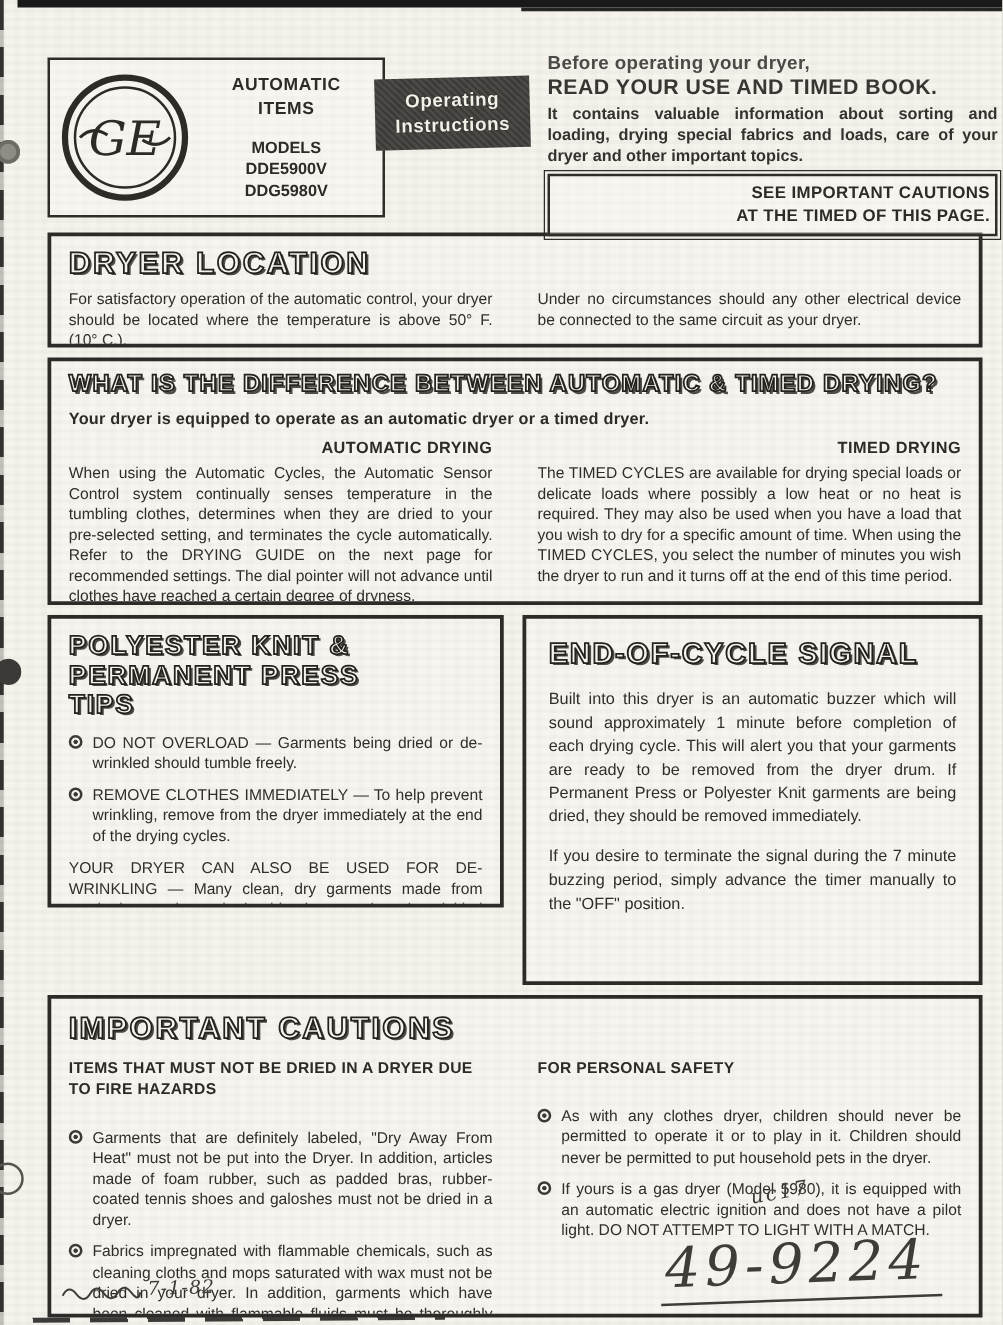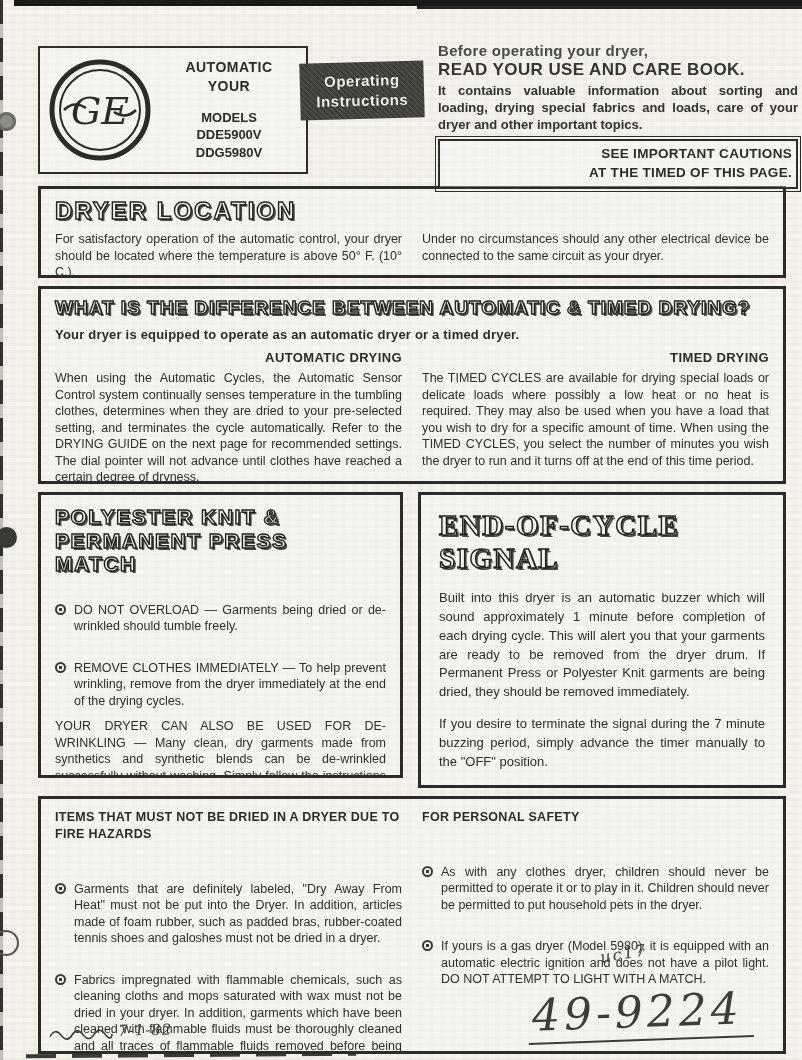--- a/index.html
+++ b/index.html
@@ -50,43 +50,43 @@
     letter-spacing:0.3px; background:rgba(255,255,255,0.3); }
 
   
   .section{ border:3px solid #2c2b28; background:rgba(255,255,255,0.18); padding:8px 14px; overflow:hidden; }
   .hollow{
     font-weight:800; letter-spacing:2px; color:#f5f3ec;
     -webkit-text-stroke:1.4px #23221f;
     text-shadow:2px 2px 0 rgba(35,34,31,0.8);
   }
   .bt{ font-size:12.5px; line-height:1.32; color:#2f2e2b; text-align:justify; }
-  .two-col{ display:flex; gap:20px; }
+  .two-col{ display:flex; gap:36px; }
   .col{ flex:1; min-width:0; }
   .subhead{ text-align:right; font-weight:800; font-size:13px; letter-spacing:0.4px; color:#2c2b28; margin-bottom:5px; }
   .intro-bold{ font-weight:800; font-size:13px; color:#2c2b28; letter-spacing:0.2px; }
 
   #dryer-location{ margin-top:10px; height:92px; }
   #dryer-location .hollow{ font-size:24px; margin-bottom:6px; }
 
   #difference{ margin-top:8px; height:198px; }
   #difference .hollow{ font-size:19px; letter-spacing:1px; margin-bottom:8px; }
   #difference .intro-bold{ margin-bottom:8px; }
 
   .mid-row{ margin-top:8px; display:flex; gap:15px; }
-  #polyester{ width:365px; height:286px; padding:10px 14px; }
+  #polyester{ width:365px; height:234px; padding:10px 14px; }
   #polyester .hollow{ font-size:21px; line-height:1.12; letter-spacing:1.5px; }
   #end-of-cycle{ flex:1; height:296px; padding:14px 18px; }
-  #end-of-cycle .hollow{ font-size:29px; letter-spacing:1.5px;font-family:Liberation Serif, serif; }
+  #end-of-cycle .hollow{ font-size:23px; letter-spacing:1.5px; }
   #end-of-cycle .bt{ font-size:13px; line-height:1.45; }
   #end-of-cycle .p1{ margin-top:14px; }
   #end-of-cycle .p2{ margin-top:13px; }
 
   .blist{ display:flex; flex-direction:column; gap:9px; margin-top:10px; }
-  .bullet{ display:flex; gap:8px;margin-top:16px; }
+  .bullet{ display:flex; gap:8px; }
   .bullet-icon{ flex:0 0 auto; width:11px; height:11px; margin-top:2px; border:2.5px solid #3b3a36; border-radius:50%;
     background:radial-gradient(circle, #3b3a36 0 1.5px, transparent 2px); }
   .tips-footer{ margin-top:9px; }
 
   #cautions{ margin-top:8px; height:258px; padding:10px 14px; }
   #cautions .hollow{ font-size:24px; margin-bottom:9px; }
   .col-head{ font-weight:800; font-size:12.5px; letter-spacing:0.3px; color:#2c2b28; line-height:1.35; margin-bottom:22px; }
   #cautions .blist{ margin-top:6px; }
 
   
@@ -117,38 +117,38 @@
         <svg class="ge-logo" width="104" height="104" viewBox="0 0 104 104">
           <circle cx="52" cy="52" r="48" fill="none" stroke="#2c2b28" stroke-width="5"></circle>
           <circle cx="52" cy="52" r="40" fill="none" stroke="#2c2b28" stroke-width="2"></circle>
           <path d="M16 52 q 10 -10 22 -2" fill="none" stroke="#2c2b28" stroke-width="2.5"></path>
           <path d="M88 52 q -10 10 -22 2" fill="none" stroke="#2c2b28" stroke-width="2.5"></path>
           <text x="52" y="66" text-anchor="middle" font-family="DejaVu Serif, serif" font-style="italic" font-size="38" fill="#2c2b28">GE</text>
         </svg>
         <div class="model-panel">
           <div class="product-name">
             <div>AUTOMATIC</div>
-            <div>YOUR</div>
+            <div>ITEMS</div>
           </div>
           <div class="models">
             <div>MODELS</div>
             <div>DDE5900V</div>
             <div>DDG5980V</div>
           </div>
         </div>
       </div>
 
       <div class="badge">
         <div>Operating</div>
         <div>Instructions</div>
       </div>
 
       <div class="notice">
         <div class="notice-intro">Before operating your dryer,</div>
-        <div class="notice-title">READ YOUR USE AND CARE BOOK.</div>
+        <div class="notice-title">READ YOUR USE AND TIMED BOOK.</div>
         <div class="notice-body">It contains valuable information about sorting and loading, drying special fabrics and loads, care of your dryer and other important topics.</div>
         <div class="caution-box">
           <div>SEE IMPORTANT CAUTIONS</div>
           <div>AT THE TIMED OF THIS PAGE.</div>
         </div>
       </div>
     </div>
 
     <div class="section" id="dryer-location">
       <div class="hollow">DRYER LOCATION</div>
@@ -172,21 +172,21 @@
         </div>
       </div>
     </div>
 
     <div class="mid-row">
 
       <div class="section" id="polyester">
         <div class="hollow">
           <div>POLYESTER KNIT &amp;</div>
           <div>PERMANENT PRESS</div>
-          <div>MATCH</div>
+          <div>TIPS</div>
         </div>
         <div class="blist">
           <div class="bullet">
             <span class="bullet-icon"></span>
             <span class="bt">DO NOT OVERLOAD — Garments being dried or de-wrinkled should tumble freely.</span>
           </div>
           <div class="bullet">
             <span class="bullet-icon"></span>
             <span class="bt">REMOVE CLOTHES IMMEDIATELY — To help prevent wrinkling, remove from the dryer immediately at the end of the drying cycles.</span>
           </div>
@@ -196,20 +196,21 @@
 
       <div class="section" id="end-of-cycle">
         <div class="hollow">END-OF-CYCLE SIGNAL</div>
         <div class="bt p1">Built into this dryer is an automatic buzzer which will sound approximately 1 minute before completion of each drying cycle. This will alert you that your garments are ready to be removed from the dryer drum. If Permanent Press or Polyester Knit garments are being dried, they should be removed immediately.</div>
         <div class="bt p2">If you desire to terminate the signal during the 7 minute buzzing period, simply advance the timer manually to the "OFF" position.</div>
       </div>
 
     </div>
 
     <div class="section" id="cautions">
+      <div class="hollow">IMPORTANT CAUTIONS</div>
       <div class="two-col">
         <div class="col">
           <div class="col-head">ITEMS THAT MUST NOT BE DRIED IN A DRYER DUE TO FIRE HAZARDS</div>
           <div class="blist">
             <div class="bullet">
               <span class="bullet-icon"></span>
               <span class="bt">Garments that are definitely labeled, "Dry Away From Heat" must not be put into the Dryer. In addition, articles made of foam rubber, such as padded bras, rubber-coated tennis shoes and galoshes must not be dried in a dryer.</span>
             </div>
             <div class="bullet">
               <span class="bullet-icon"></span>

